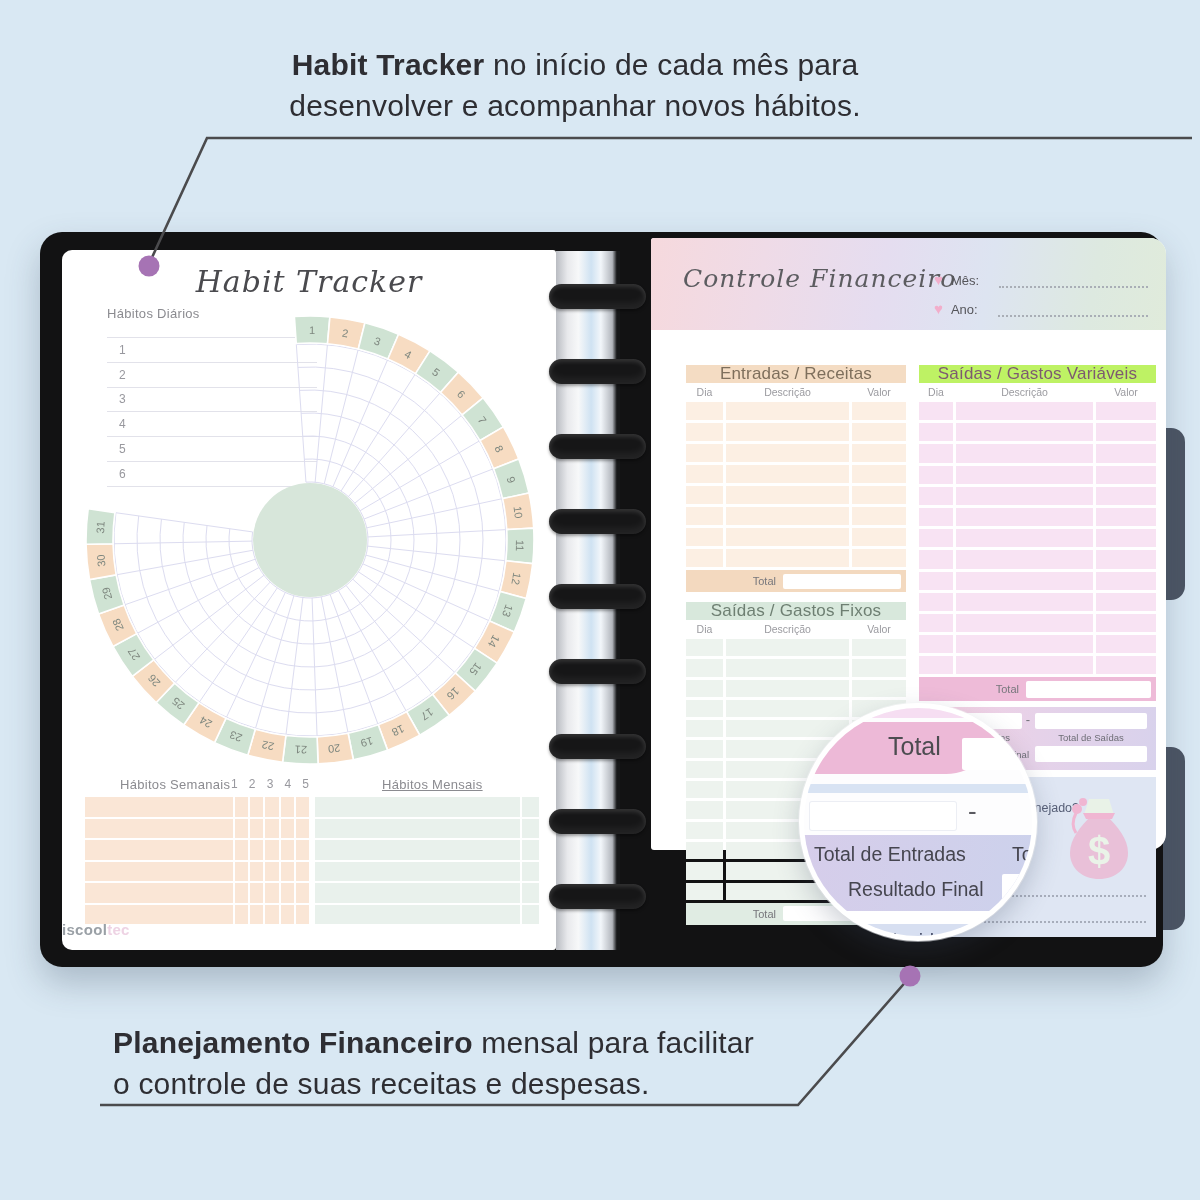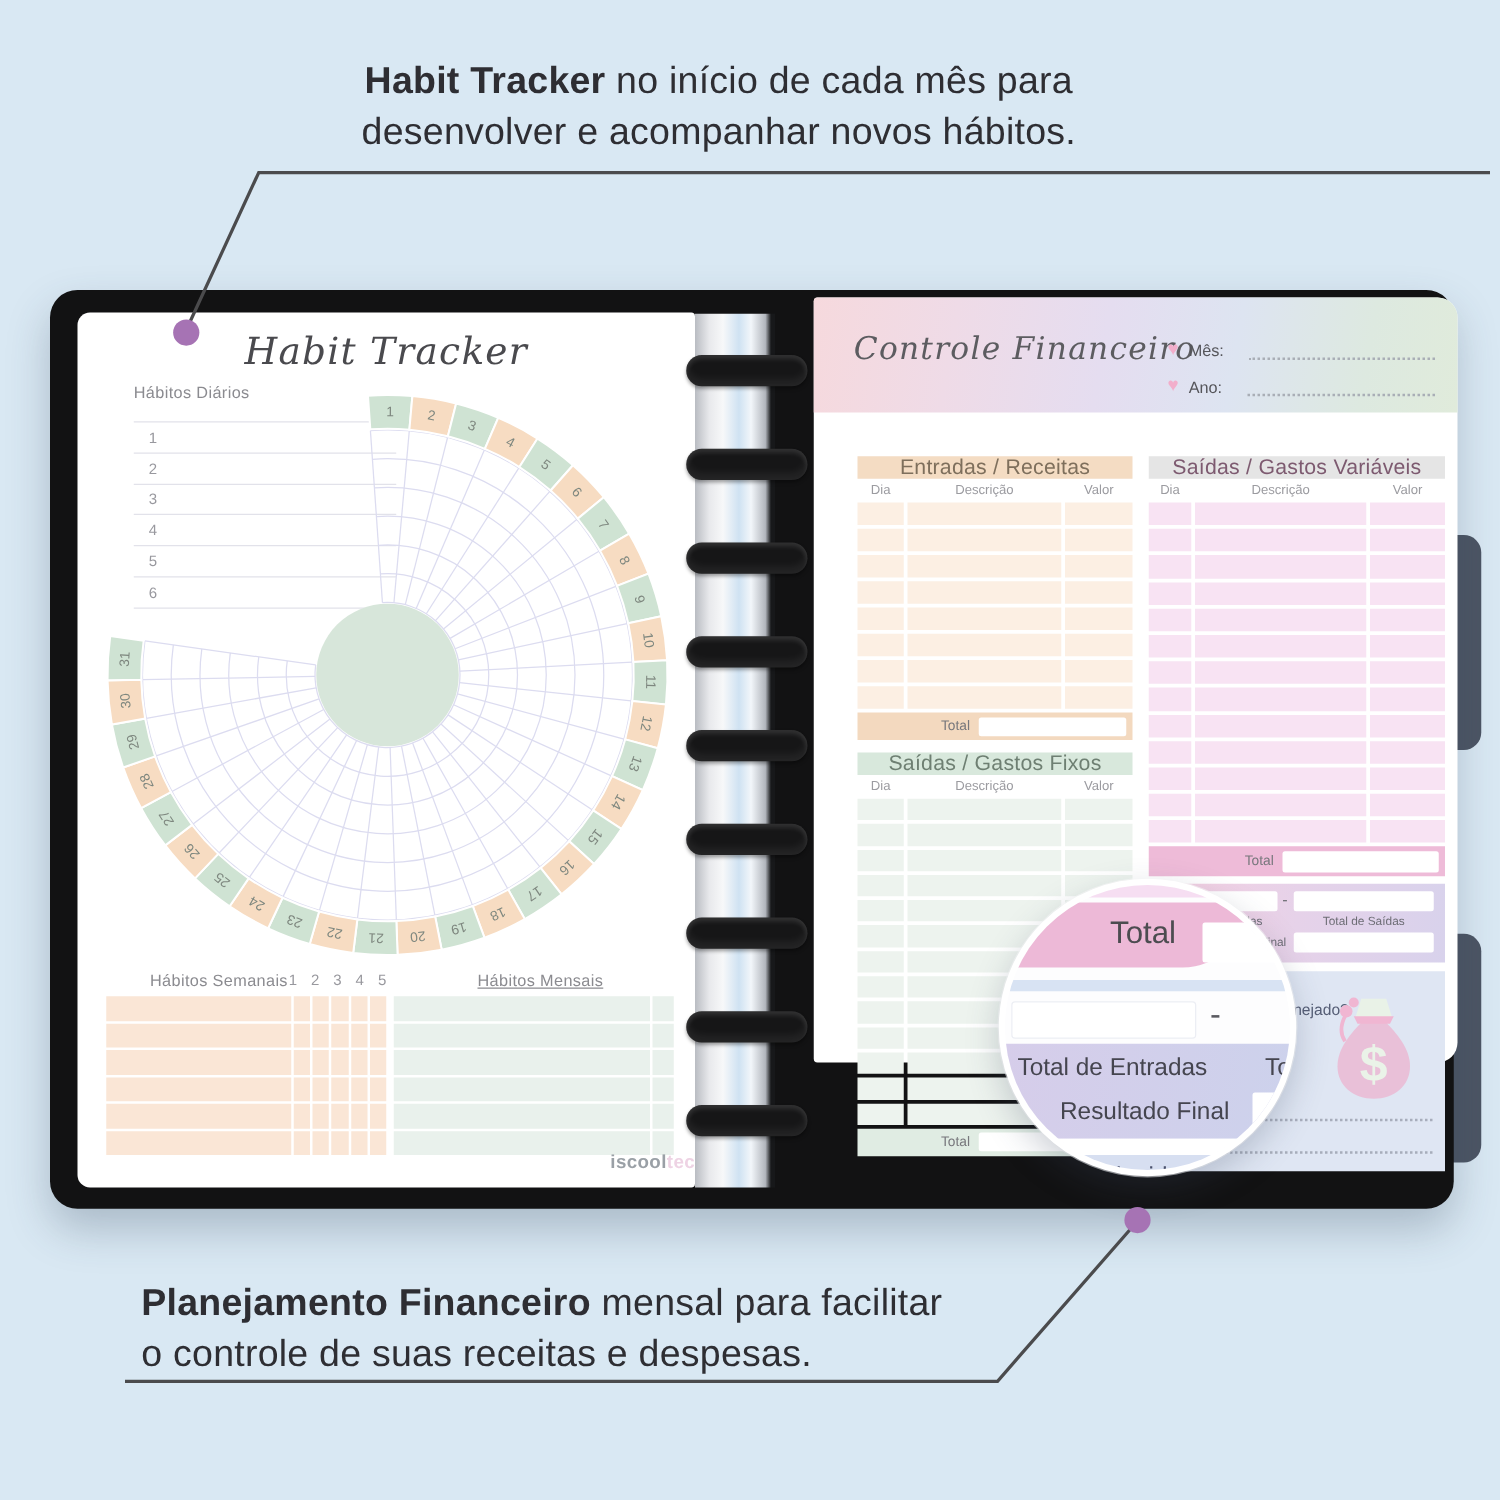--- a/index.html
+++ b/index.html
@@ -37,41 +37,41 @@
   .daily-list{position:absolute;left:45px;top:87px;width:210px;border-top:1px solid #e2e2ea;}
   .d-row{height:24.8px;border-bottom:1px solid #e2e2ea;font-size:12px;color:#98989e;display:flex;align-items:center;padding-left:12px;}
   .tracker{position:absolute;left:22px;top:64px;width:452px;height:452px;}
   .weekly-lbl{left:58px;top:527px;}
   .weekly-nums{position:absolute;left:169px;top:527px;width:78px;display:flex;justify-content:space-between;font-size:12px;color:#98989e;}
   .weekly-grid{position:absolute;left:23px;top:547px;width:224px;display:grid;grid-template-columns:148px repeat(5,1fr);gap:2px;grid-auto-rows:19.5px;}
   .weekly-grid>div{background:#fae6d6;}
   .monthly-lbl{left:320px;top:527px;text-decoration:underline;}
   .monthly-grid{position:absolute;left:253px;top:547px;width:224px;display:grid;grid-template-columns:1fr 17px;gap:2px;grid-auto-rows:19.5px;}
   .monthly-grid>div{background:#e9f1ec;}
-  .brand{position:absolute;left:0;right:0;top:671px;text-align:right;font-size:15px;letter-spacing:.3px;}
+  .brand{position:absolute;left:0;right:0;top:671px;text-align:left;font-size:15px;letter-spacing:.3px;}
   .brand b{color:#9aa0a6;font-weight:700;}
   .brand i{color:#eed3e4;font-style:normal;font-weight:700;}
 
   
   .r-header{position:absolute;left:0;top:0;width:515px;height:92px;border-radius:3px 16px 0 0;
             background:linear-gradient(100deg,#f6d9dd 0%,#efdbe7 22%,#e5ddf0 45%,#dde4f1 65%,#dde9e0 85%,#e0ebdb 100%);}
   .title-right{position:absolute;left:32px;top:26px;font-size:25px;color:#5c5c60;letter-spacing:1px;}
   .meta{position:absolute;left:283px;top:30px;width:214px;}
   .meta-row{display:flex;align-items:flex-end;height:20px;margin-bottom:9px;}
   .heart{color:#f2aecb;font-size:15px;margin-right:8px;line-height:16px;}
   .meta-lbl{font-size:13px;color:#55555a;margin-right:20px;line-height:15px;}
   .dotline{flex:1;border-bottom:2px dotted #a9aeb6;height:14px;}
 
   .fin-col{position:absolute;top:127px;}
   .fin-left{left:35px;width:220px;}
   .fin-right{left:268px;width:237px;}
   .f-title{height:18px;display:flex;align-items:center;justify-content:center;font-size:17px;letter-spacing:.2px;}
   .t-entradas{background:#f4dcc3;color:#7e6f5c;}
   .t-fixos{background:#d8e8dc;color:#6e7f72;margin-top:10px;}
-  .t-var{background:#e5e5e5;color:#7d5a70;}
+  .t-var{background:#bef264;color:#7d5a70;}
   .f-head{display:grid;gap:3px;height:15px;align-items:center;font-size:10.5px;color:#9b9ba0;text-align:center;margin:1px 0 3px;}
   .fin-left .f-head,.fin-left .f-row{grid-template-columns:37px 1fr 54px;}
   .fin-right .f-head,.fin-right .f-row{grid-template-columns:34px 1fr 60px;}
   .f-row{display:grid;gap:3px;margin-bottom:3px;}
   #rowsEntradas .f-row>div{background:#fcefe3;}
   #rowsFixos .f-row>div{background:#edf3ee;}
   #rowsVar .f-row>div{background:#f8e3f3;}
   .f-total{height:22px;display:flex;align-items:center;justify-content:flex-end;padding:0 5px;gap:7px;font-size:11px;color:#77777c;}
   .tot-entradas{background:#f3d9bf;}
   .tot-fixos{background:#e0ece3;margin-top:3px;}

